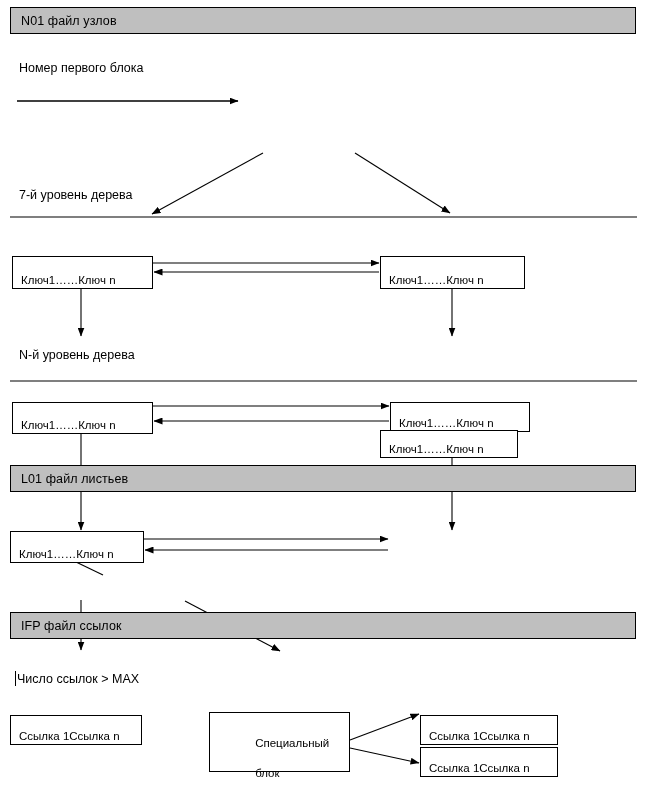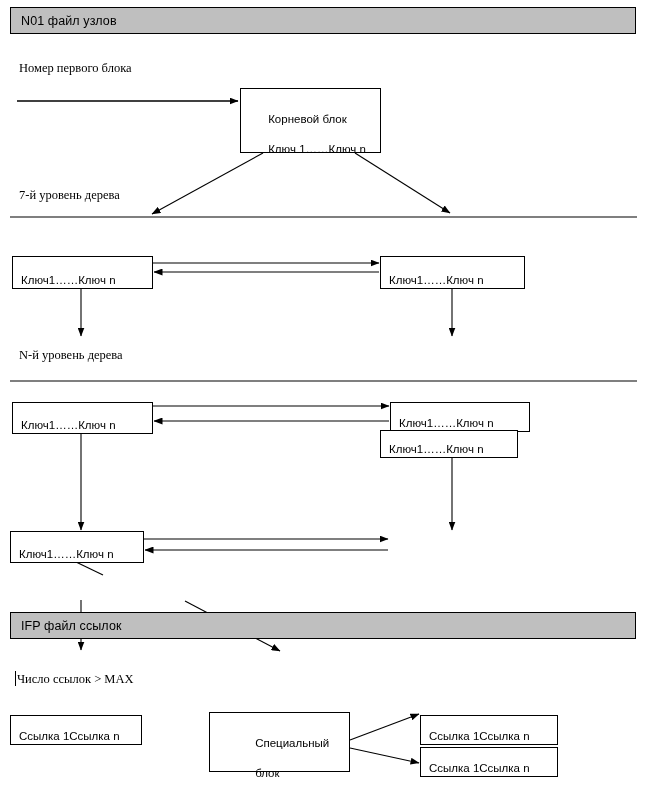--- a/index.html
+++ b/index.html
@@ -58,21 +58,20 @@
     white-space: pre;
   }
   .node-text.pad-top {
     padding-top: 8px;
   }
   .free-label {
     position: absolute;
     font-size: 12.5px;
     white-space: nowrap;
     line-height: 14px;
-    font-family: Liberation Serif, serif;
   }
   .caret {
     position: absolute;
     width: 1px;
     background: #000000;
   }
 </style>
 </head>
 <body>
 
@@ -122,40 +121,37 @@
 
     <line x1="350" y1="740" x2="419" y2="714" stroke="#000000" stroke-width="1.1" marker-end="url(#arrowhead)"></line>
 
     <line x1="350" y1="748" x2="419" y2="763" stroke="#000000" stroke-width="1.1" marker-end="url(#arrowhead)"></line>
   </svg>
 
   <div class="band" style="left:10px; top:7px; width:626px; height:27px;">
     <span class="band-label">N01 файл узлов</span>
   </div>
 
+  <div class="band" style="left:10px; top:465px; width:626px; height:27px;">
+    <span class="band-label">L01 файл  листьев</span>
+  </div>
 
   <div class="band" style="left:10px; top:572px; width:626px; height:27px;margin-top:40px;">
     <span class="band-label">IFP файл ссылок</span>
   </div>
 
   <div class="free-label" style="left:19px; top:61px;">Номер первого блока</div>
 
   <div class="free-label" style="left:19px; top:188px;">7-й уровень дерева</div>
 
   <div class="free-label" style="left:19px; top:348px;">N-й уровень дерева</div>
 
   <div class="caret" style="left:15px; top:671px; height:15px;"></div>
   <div class="free-label" style="left:17px; top:672px;">Число ссылок &gt; MAX</div>
 
-  <div class="node-box topalign" style="left:240px; top:88px; width:141px; height:65px;">
-    <div class="node-text pad-top">
-      <span>Корневой блок</span><br>
-      <span>Ключ 1……Ключ n</span>
-    </div>
-  </div>
 
   <div class="node-box" style="left:12px; top:256px; width:141px; height:33px;">
     <span class="node-text">Ключ1……Ключ n</span>
   </div>
 
   <div class="node-box" style="left:380px; top:256px; width:145px; height:33px;">
     <span class="node-text">Ключ1……Ключ n</span>
   </div>
 
   <div class="node-box" style="left:12px; top:402px; width:141px; height:32px;">

